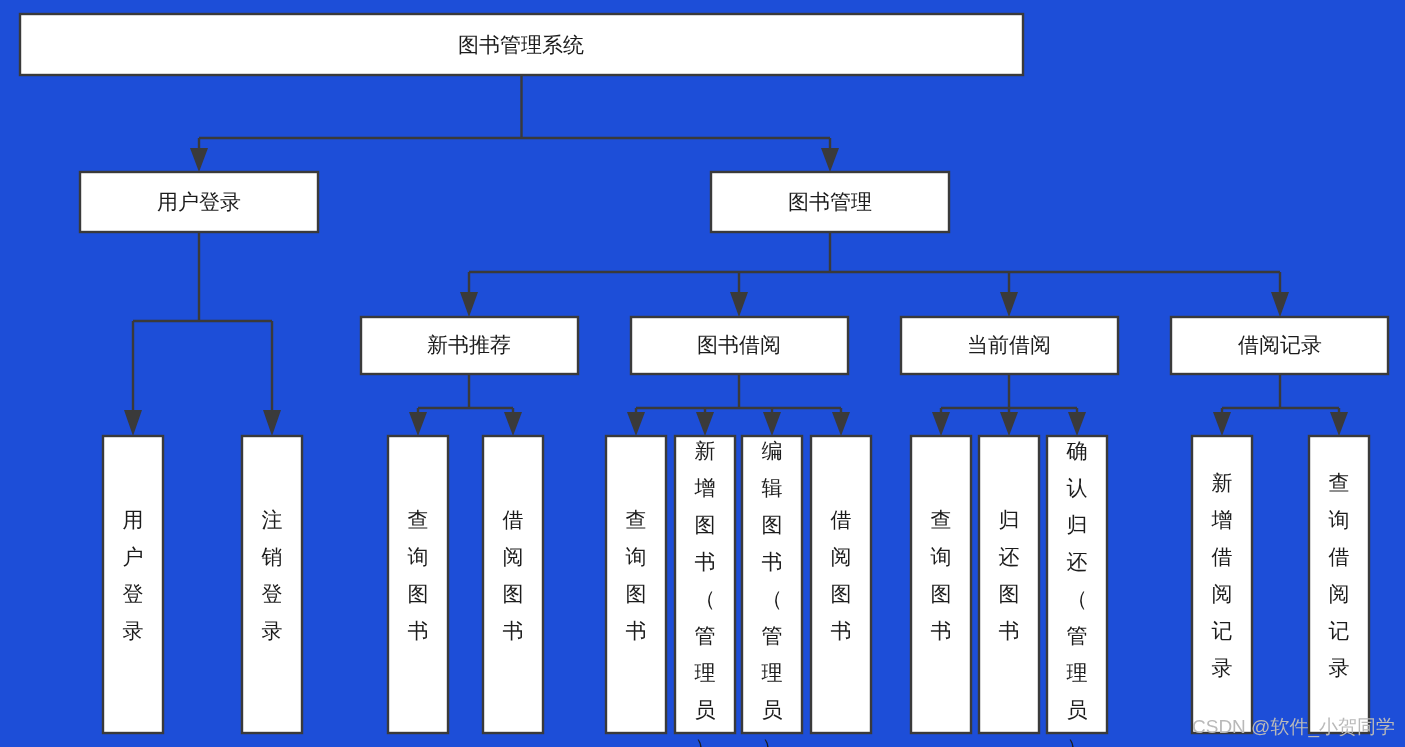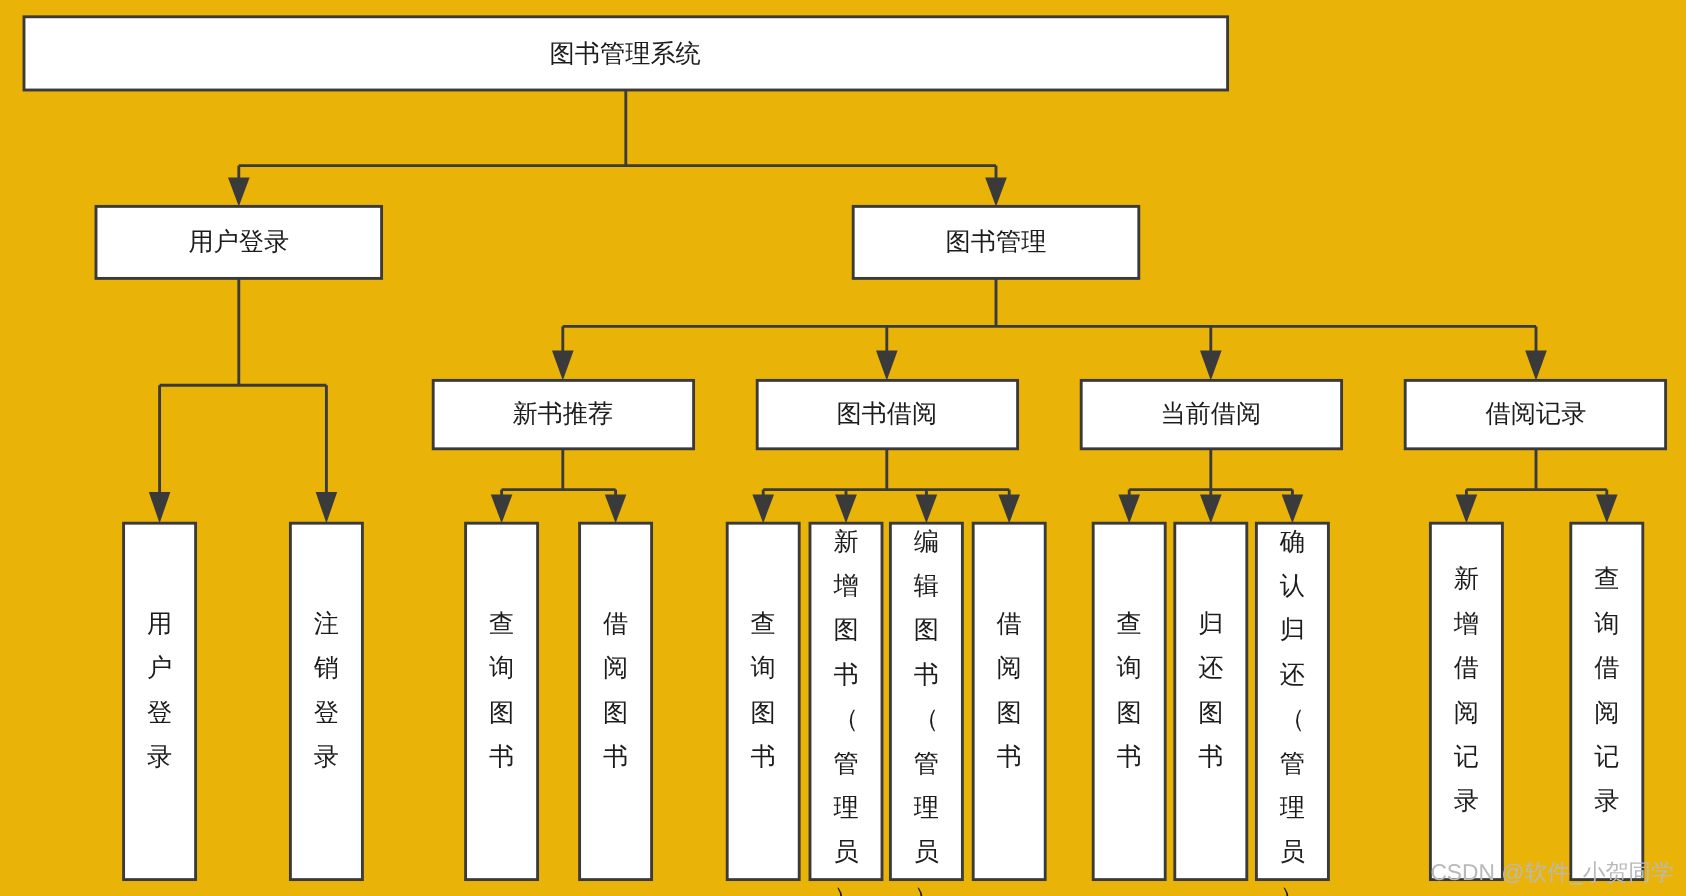--- a/index.html
+++ b/index.html
@@ -8,21 +8,21 @@
     padding: 0;
     background: #ffffff;
   }
   body {
     font-family: "Liberation Sans", "DejaVu Sans", sans-serif;
   }
   #diagram-root {
     position: relative;
     width: 1405px;
     height: 747px;
-    background: #eab308;
+    background: #1d4ed8;
     overflow: hidden;
   }
   svg.diagram-canvas {
     position: absolute;
     left: 0;
     top: 0;
     width: 1405px;
     height: 747px;
   }
   .node-box {

